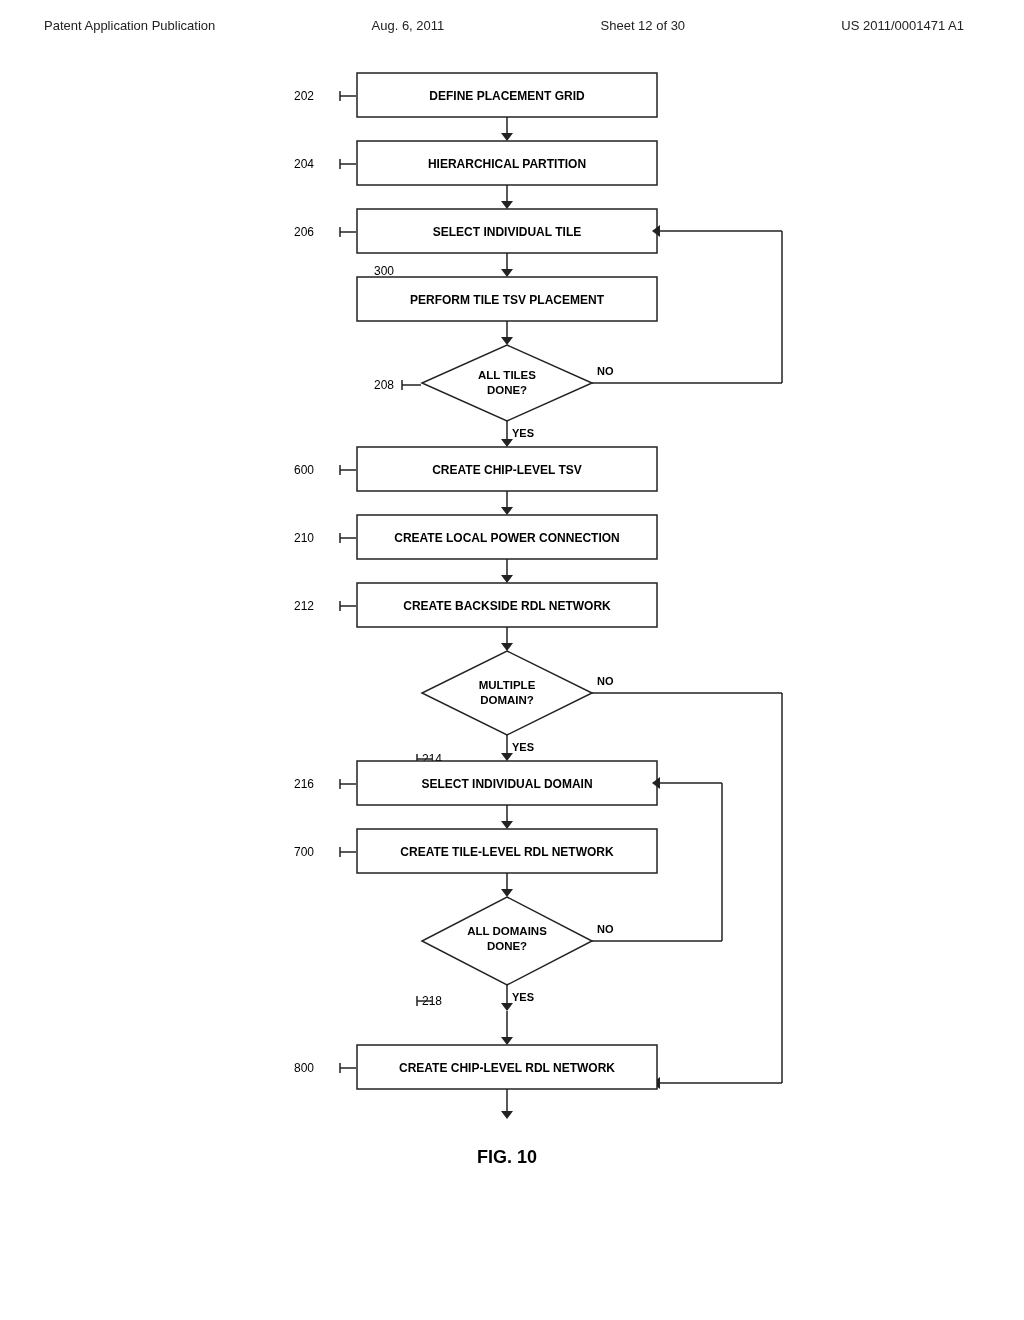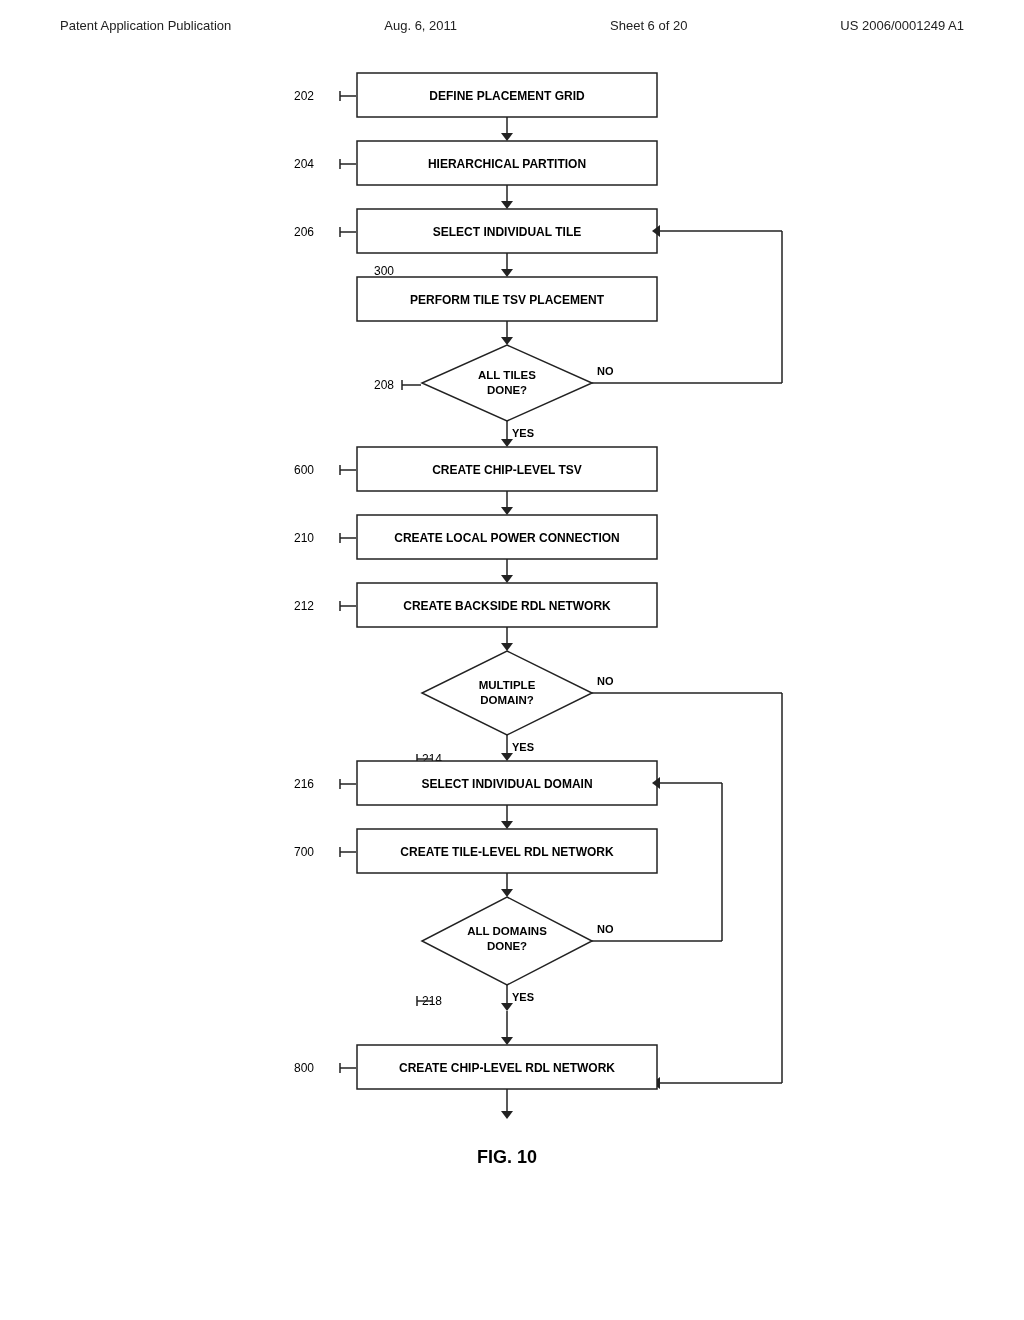--- a/index.html
+++ b/index.html
@@ -9,21 +9,21 @@
       width: 1024px;
       min-height: 1320px;
       position: relative;
       overflow: hidden;
     }
 
     .page-header {
       display: flex;
       justify-content: space-between;
       align-items: flex-end;
-      padding: 18px 60px 10px 60px;
+      padding: 18px 60px 10px 44px;
       font-size: 13px;
       color: #222;
     }
 
     .diagram-container {
       display: flex;
       flex-direction: column;
       align-items: center;
       padding-top: 10px;
       position: relative;
@@ -35,22 +35,22 @@
       display: block;
       margin: 0 auto;
     }
   </style>
 </head>
 <body>
 
 <div class="page-header">
   <span>Patent Application Publication</span>
   <span>Aug. 6, 2011</span>
-  <span>Sheet 6 of 20</span>
-  <span>US 2006/0001249 A1</span>
+  <span>Sheet 12 of 30</span>
+  <span>US 2011/0001471 A1</span>
 </div>
 
 <div class="diagram-container">
   <svg class="flowchart-svg" width="700" height="1200" viewBox="0 0 700 1200">
 
     <rect x="195" y="20" width="300" height="44" fill="white" stroke="#222" stroke-width="1.5"></rect>
     <text x="345" y="47" text-anchor="middle" font-size="12" font-weight="bold" font-family="Arial">DEFINE PLACEMENT GRID</text>
     <text x="152" y="47" text-anchor="end" font-size="12" font-family="Arial">202</text>
     <line x1="178" y1="43" x2="194" y2="43" stroke="#222" stroke-width="1.5"></line>
 

